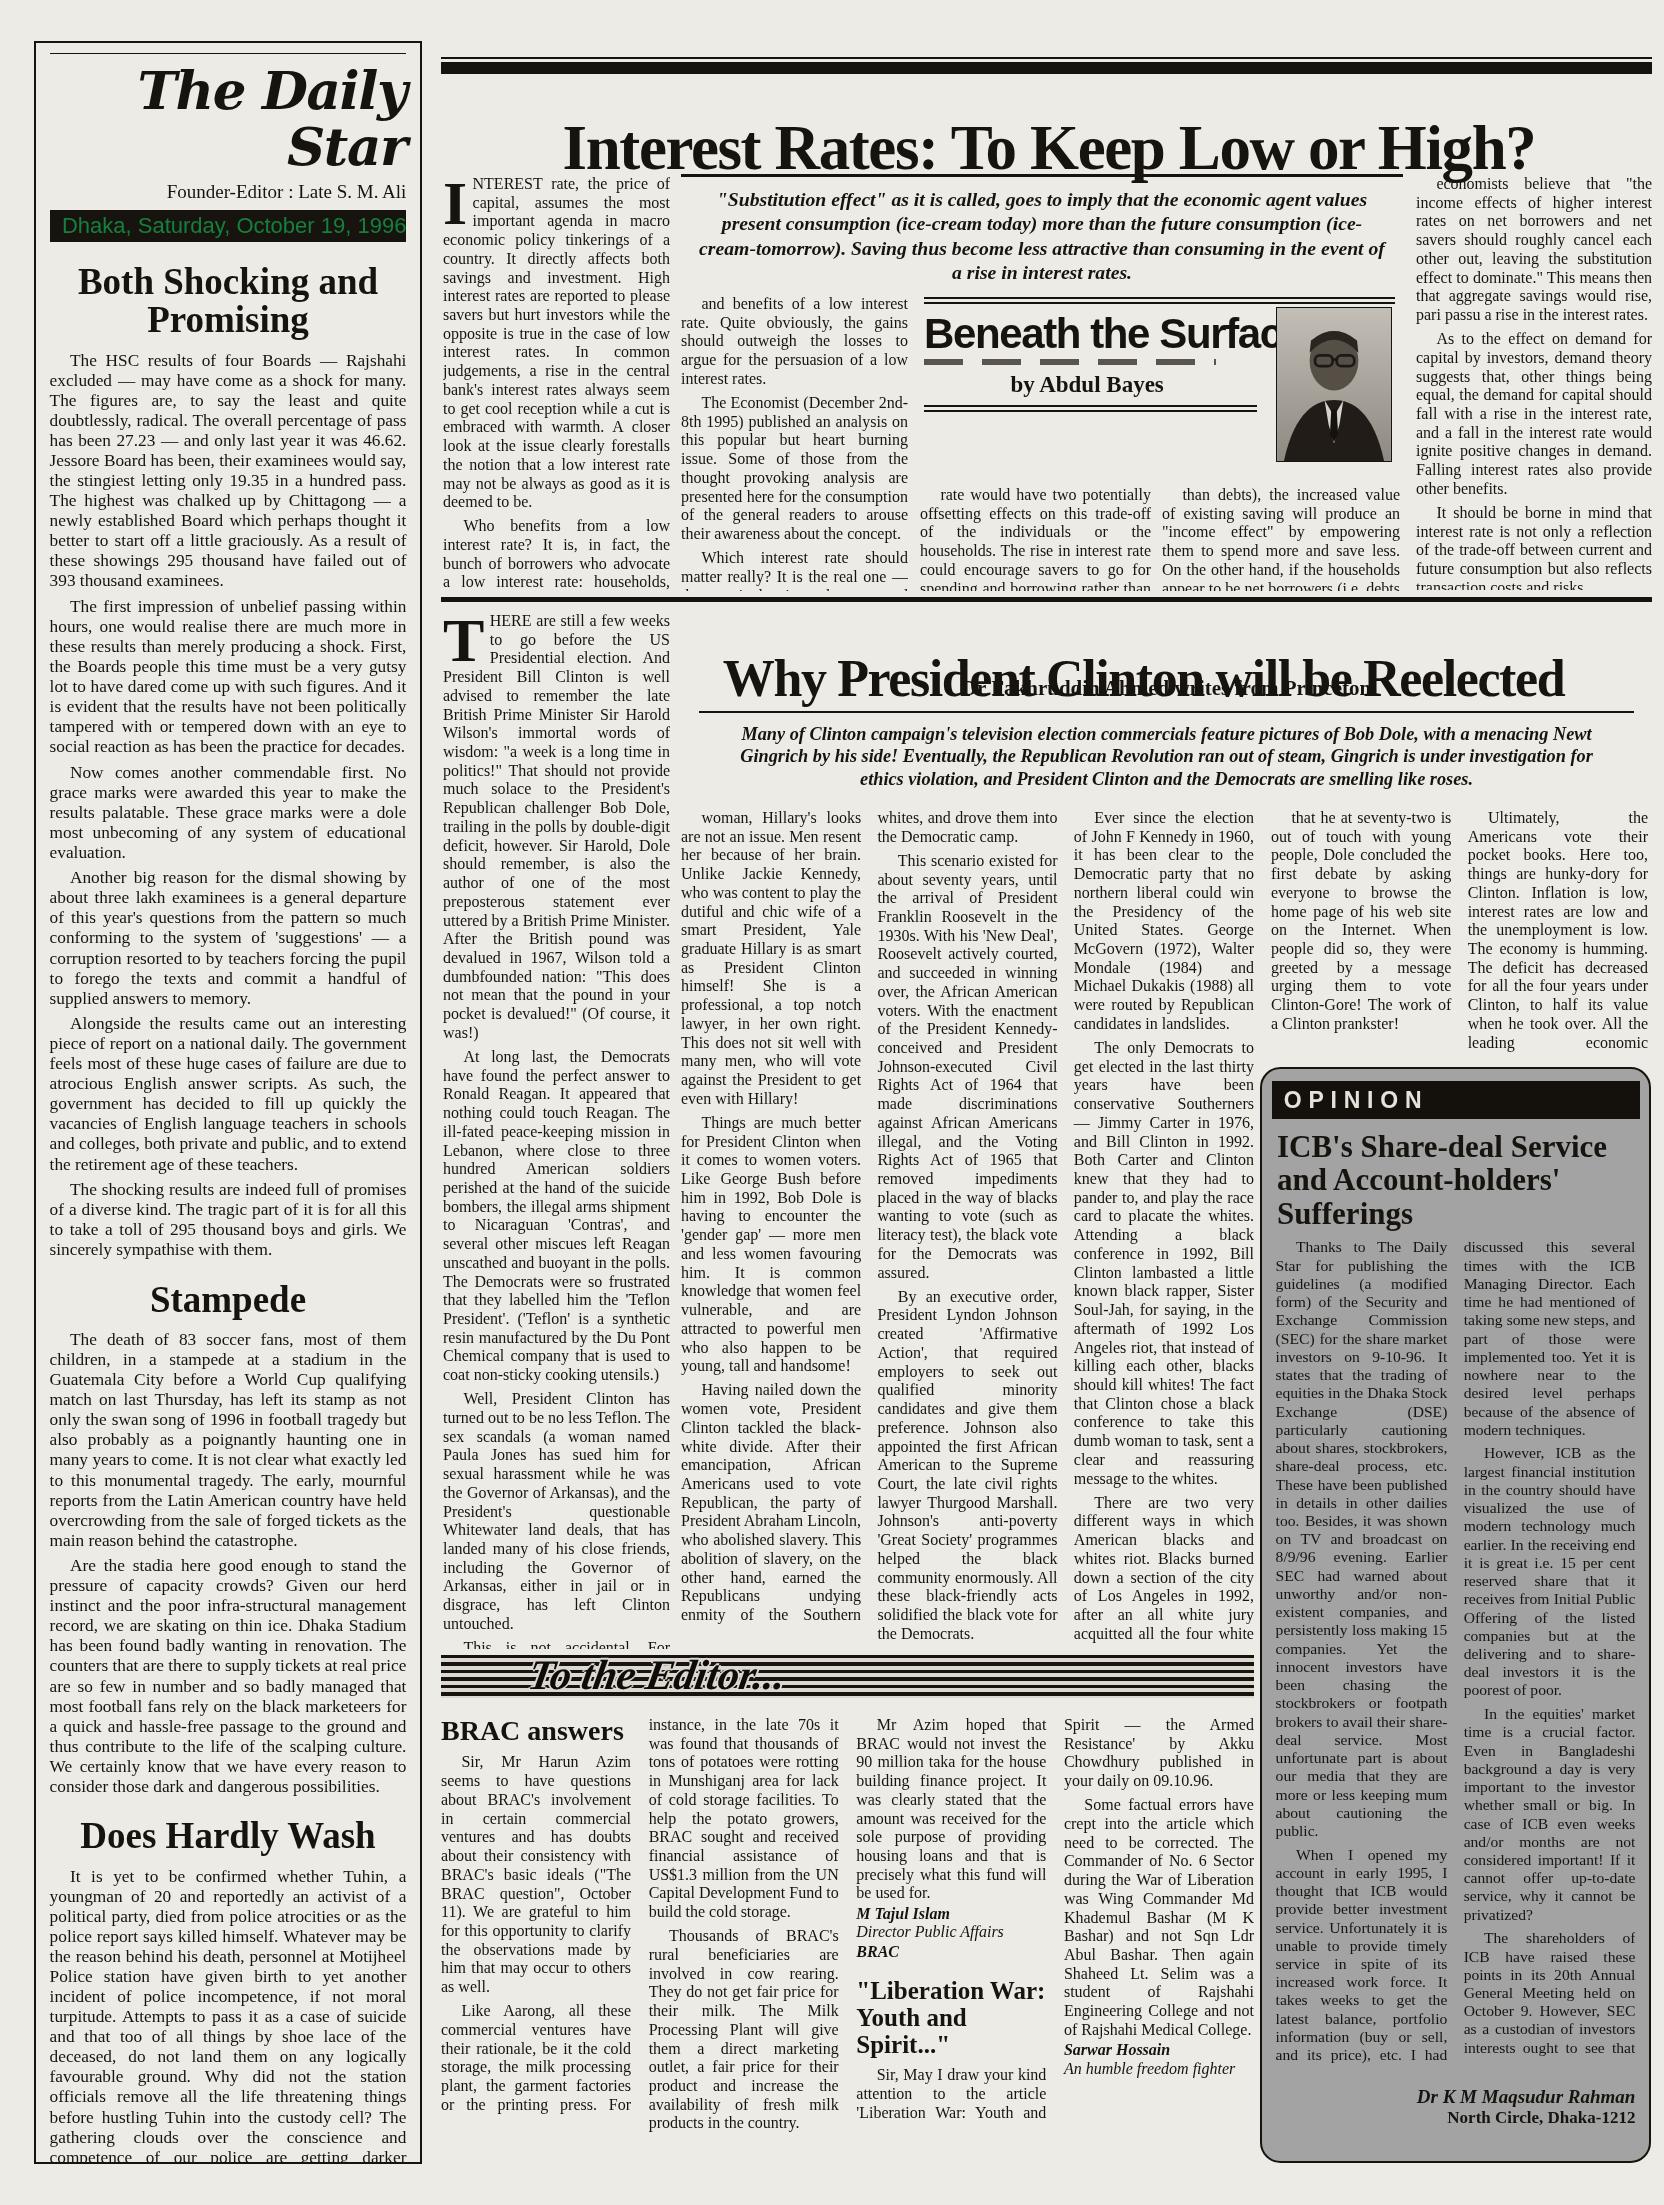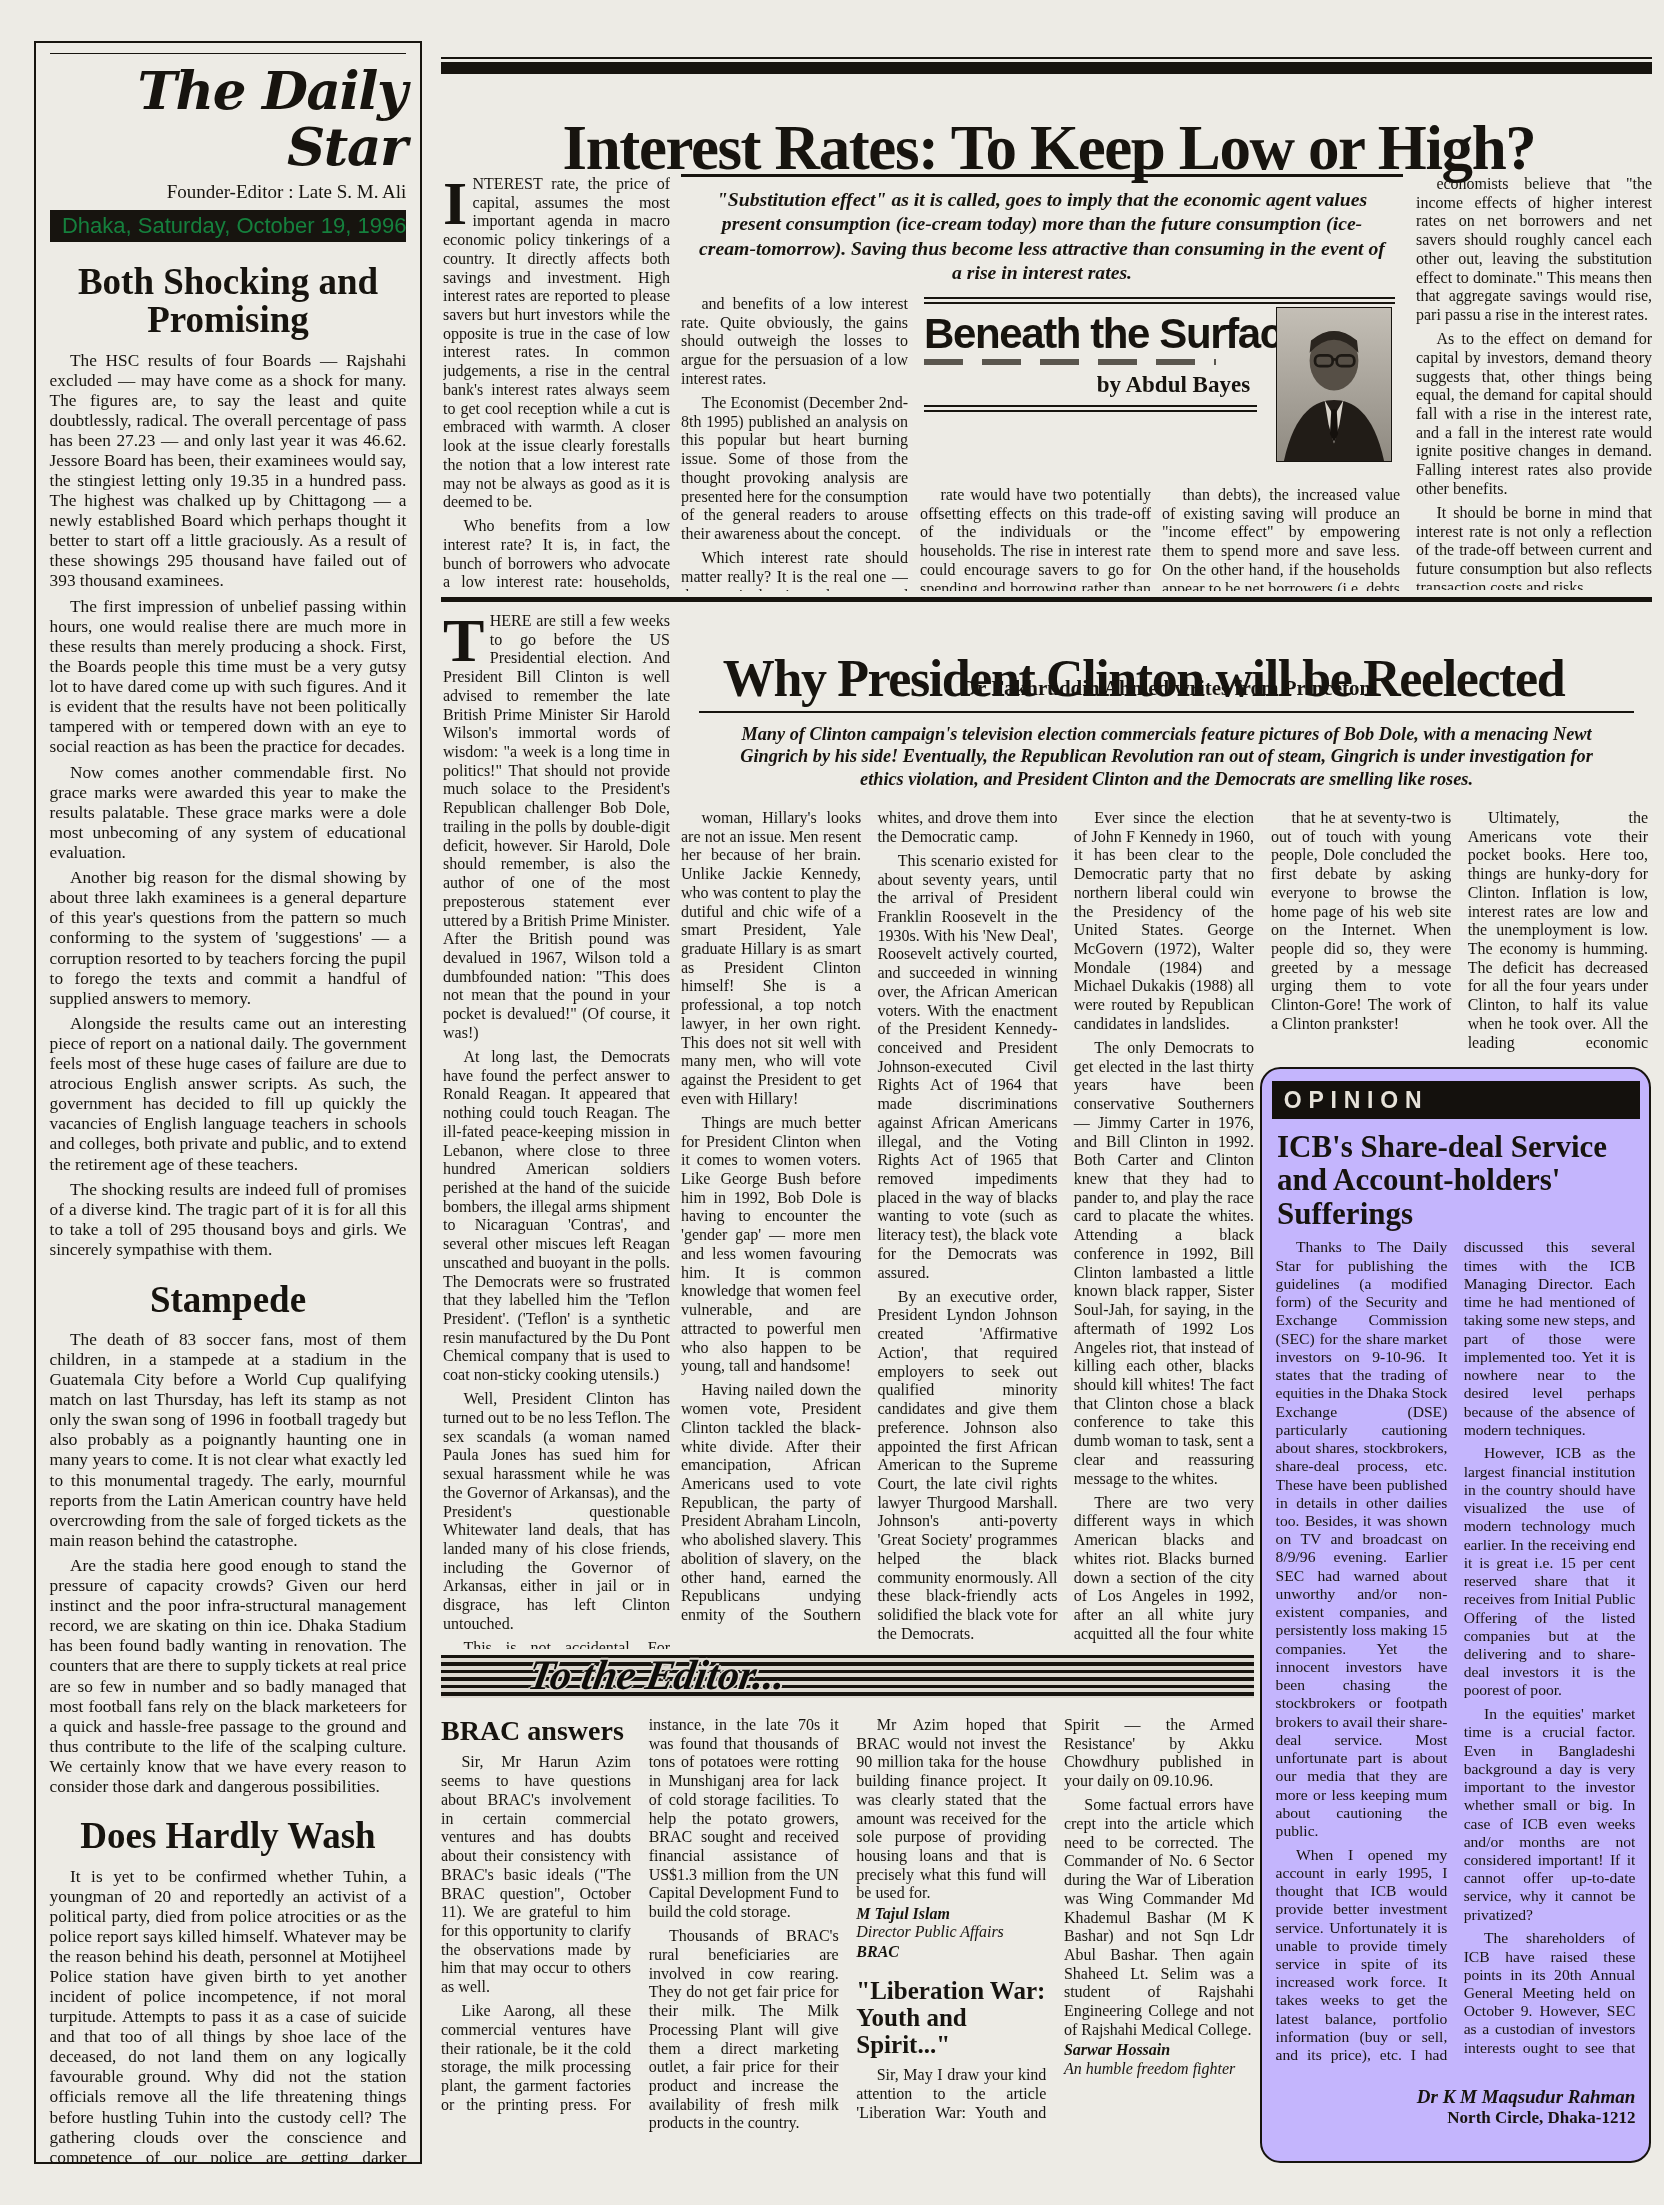--- a/index.html
+++ b/index.html
@@ -27,30 +27,30 @@
   .standfirst{position:absolute;box-sizing:border-box;border-top:3.4px solid #17140f;
               padding:9.5px 17.6px 0;font-size:19.7px;font-weight:bold;font-style:italic;
               text-align:center;line-height:1.25;overflow:hidden;}
   
   .feature{position:absolute;left:920px;top:296px;width:479px;height:185px;box-sizing:border-box;
            padding:1.4px 4.1px;overflow:hidden;}
   .rules{height:10.2px;background:repeating-linear-gradient(180deg,#17140f 0 2px,rgba(0,0,0,0) 2px 5.4px);}
   .feat-title{font-family:"Liberation Sans",sans-serif;font-weight:bold;font-size:42px;
               letter-spacing:-1.4px;line-height:1.02;padding:5.4px 0 1.4px;}
   .feat-dash{height:6.8px;width:292px;background:repeating-linear-gradient(90deg,#5a564e 0 39px,rgba(0,0,0,0) 39px 58px);margin:1.4px 0 4.1px;}
-  .feat-by{font-size:23px;font-weight:bold;padding:2.7px 0 6.8px;text-align:right;width:326px;}
+  .feat-by{font-size:23px;font-weight:bold;padding:2.7px 0 6.8px;text-align:center;width:326px;}
   .feat-photo{position:absolute;right:6.8px;top:11px;width:114px;height:153px;border:1.4px solid #17140f;}
   
   .cl-head{position:absolute;left:658px;top:610px;width:971px;text-align:center;
            font-size:52px;font-weight:bold;letter-spacing:-1.4px;line-height:1.0;}
   .cl-by{position:absolute;left:681px;top:676px;width:971px;text-align:center;
          font-size:21px;font-weight:bold;}
   
   .op-box{position:absolute;left:1260px;top:1067px;width:391px;height:1096px;box-sizing:border-box;
-          border:2.7px solid #17140f;border-radius:20.4px;padding:12.2px 13.6px;overflow:hidden;background:#c4b5fd;}
+          border:2.7px solid #17140f;border-radius:20.4px;padding:12.2px 13.6px;overflow:hidden;background:#a3a3a3;}
   .op-kicker{background:#14110d;color:#e6e2da;font-family:"Liberation Sans",sans-serif;
              font-weight:bold;font-size:23px;letter-spacing:6.8px;padding:5.4px 12.2px;margin:0 -4.1px;}
   .op-head{font-size:31px;font-weight:bold;line-height:1.08;margin:11px 1.4px 4.1px;}
   .op-cols{columns:2;column-gap:16.3px;font-size:15.6px;line-height:1.17;height:842px;overflow:hidden;margin-top:8.1px;}
   .op-sig{text-align:right;margin-top:5.4px;}
   .op-sig-name{font-weight:bold;font-style:italic;font-size:19px;}
   .op-sig-addr{font-weight:bold;font-size:17px;}
   
   .banner{position:absolute;left:441px;top:1655px;width:813px;height:43px;
           background:repeating-linear-gradient(180deg,#17140f 0 3.4px,#dcd8d0 3.4px 7.5px);}

